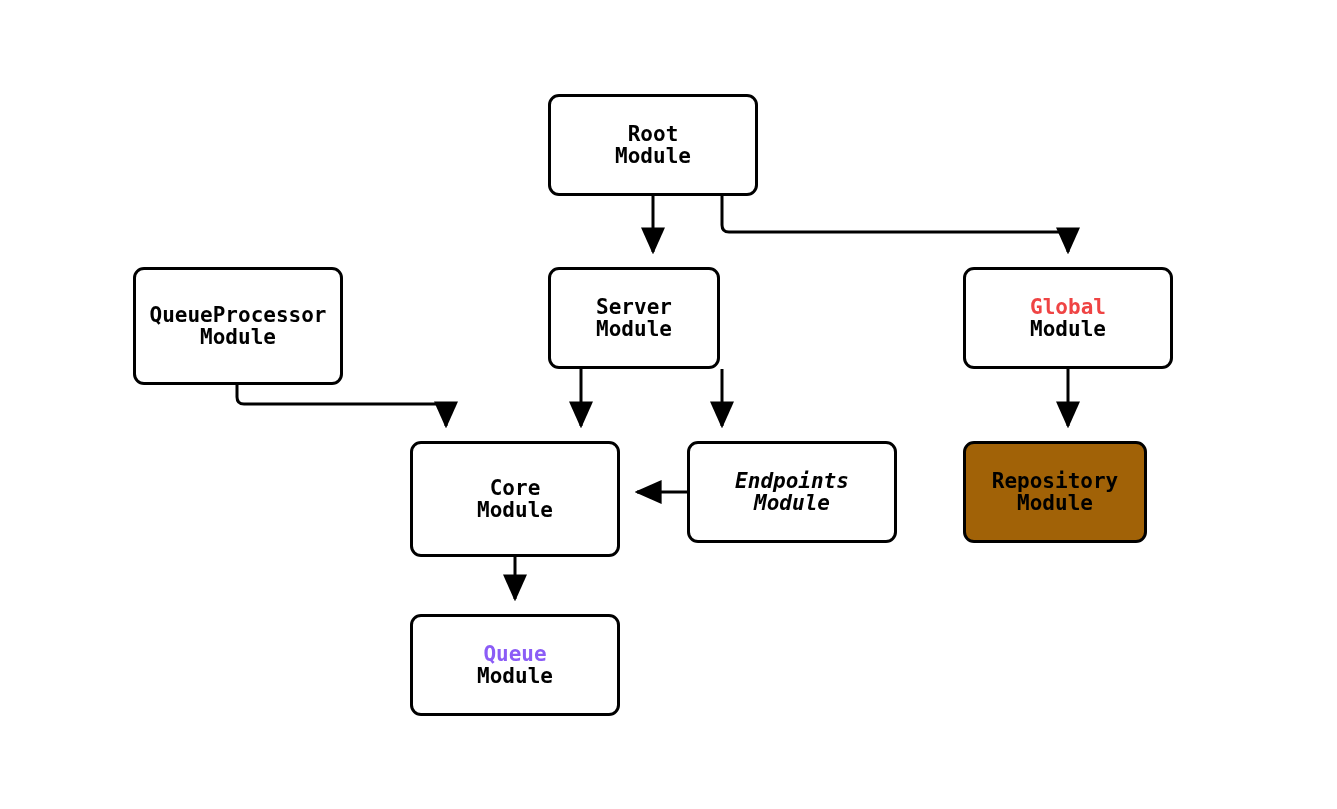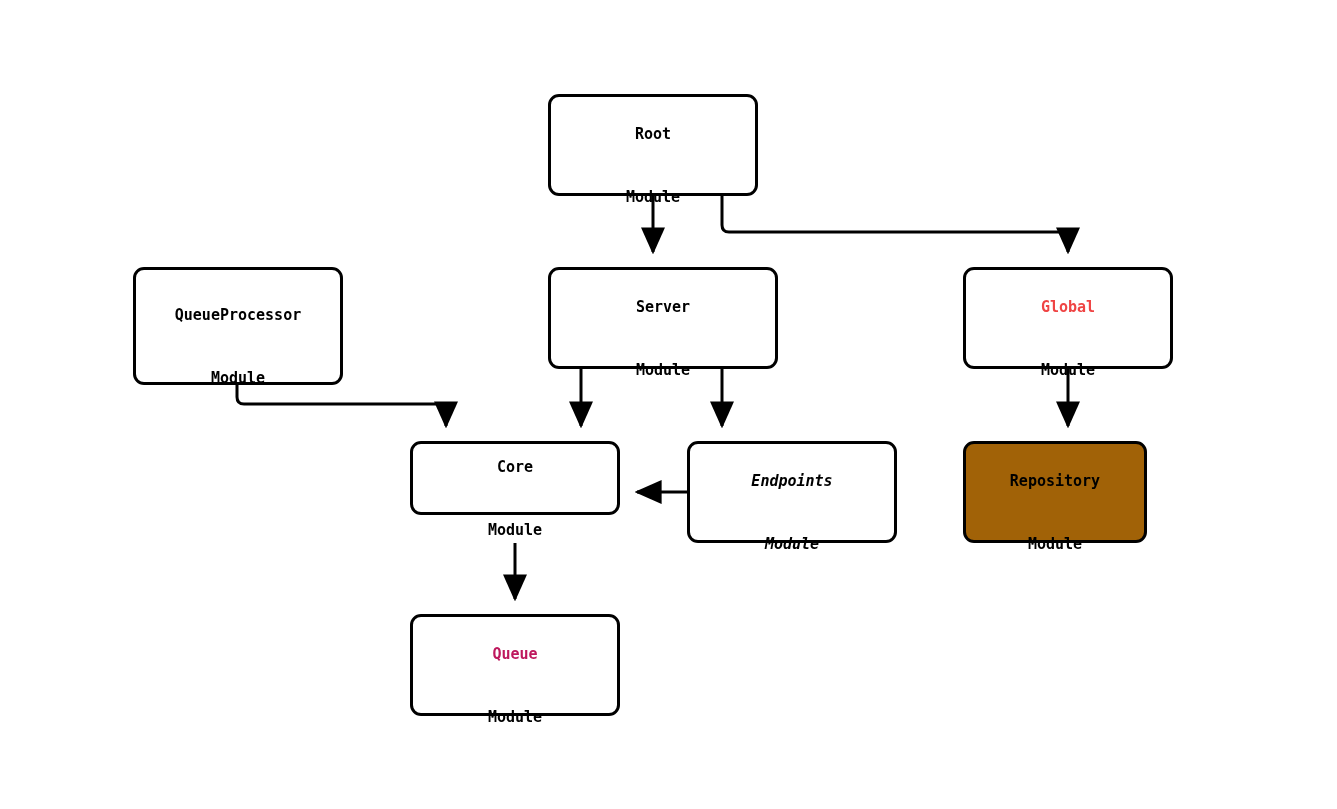--- a/index.html
+++ b/index.html
@@ -34,28 +34,27 @@
     border: 3px solid #000000;
     border-radius: 11px;
     display: flex;
     flex-direction: column;
     align-items: center;
     justify-content: center;
     z-index: 2;
   }
   .node-label {
     font-family: "DejaVu Sans Mono", "Liberation Mono", monospace;
-    font-size: 15px;
+    font-size: 21px;
     font-weight: 700;
     line-height: 22px;
     color: #000000;
     text-align: left;
     letter-spacing: 0px;
     white-space: pre;
-    margin-top: 41px;
   }
 </style>
 </head>
 <body>
 
 <div id="diagram-canvas" style="background: rgb(255, 255, 255); width: 1337px; height: 809px;">
 
   <svg id="edge-layer" width="1337" height="809" viewBox="0 0 1337 809" xmlns="http://www.w3.org/2000/svg">
     <defs>
       <marker id="arrowhead" markerWidth="9" markerHeight="8" refX="8.2" refY="4" orient="auto" markerUnits="strokeWidth">
@@ -83,43 +82,43 @@
   <div class="node" id="node-root" style="left: 548px; top: 94px; width: 210px; height: 102px; background: rgb(255, 255, 255); border-color: rgb(0, 0, 0); border-width: 3px; border-radius: 11px;">
     <span class="node-label" style="color: rgb(0, 0, 0);">Root</span>
     <span class="node-label" style="color: rgb(0, 0, 0);">Module</span>
   </div>
 
   <div class="node" id="node-queueprocessor" style="left: 133px; top: 267px; width: 210px; height: 118px; background: rgb(255, 255, 255); border-color: rgb(0, 0, 0); border-width: 3px; border-radius: 11px;">
     <span class="node-label" style="color: rgb(0, 0, 0);">QueueProcessor</span>
     <span class="node-label" style="color: rgb(0, 0, 0);">Module</span>
   </div>
 
-  <div class="node" id="node-server" style="left: 548px; top: 267px; width: 230px; height: 102px; background: rgb(255, 255, 255); border-color: rgb(0, 0, 0); border-width: 3px; border-radius: 11px;">
+  <div class="node" id="node-server" style="left: 548px; top: 267px; width: 172px; height: 102px; background: rgb(255, 255, 255); border-color: rgb(0, 0, 0); border-width: 3px; border-radius: 11px;">
     <span class="node-label" style="color: rgb(0, 0, 0);">Server</span>
     <span class="node-label" style="color: rgb(0, 0, 0);">Module</span>
   </div>
 
   <div class="node" id="node-global" style="left: 963px; top: 267px; width: 210px; height: 102px; background: rgb(255, 255, 255); border-color: rgb(0, 0, 0); border-width: 3px; border-radius: 11px;">
     <span class="node-label" style="color: #ef4444;">Global</span>
     <span class="node-label" style="color: rgb(0, 0, 0);">Module</span>
   </div>
 
-  <div class="node" id="node-core" style="left: 410px; top: 441px; width: 210px; height: 74px; background: rgb(255, 255, 255); border-color: rgb(0, 0, 0); border-width: 3px; border-radius: 11px;">
+  <div class="node" id="node-core" style="left: 410px; top: 441px; width: 210px; height: 116px; background: rgb(255, 255, 255); border-color: rgb(0, 0, 0); border-width: 3px; border-radius: 11px;">
     <span class="node-label" style="color: rgb(0, 0, 0);">Core</span>
     <span class="node-label" style="color: rgb(0, 0, 0);">Module</span>
   </div>
 
   <div class="node" id="node-endpoints" style="left: 687px; top: 441px; width: 210px; height: 102px; background: rgb(255, 255, 255); border-color: rgb(0, 0, 0); border-width: 3px; border-radius: 11px; font-style: italic;">
     <span class="node-label" style="color: rgb(0, 0, 0);">Endpoints</span>
     <span class="node-label" style="color: rgb(0, 0, 0);">Module</span>
   </div>
 
   <div class="node" id="node-repository" style="left: 963px; top: 441px; width: 184px; height: 102px; background: #a16207; border-color: rgb(0, 0, 0); border-width: 3px; border-radius: 11px;">
     <span class="node-label" style="color: rgb(0, 0, 0);">Repository</span>
     <span class="node-label" style="color: rgb(0, 0, 0);">Module</span>
   </div>
 
   <div class="node" id="node-queue" style="left: 410px; top: 614px; width: 210px; height: 102px; background: rgb(255, 255, 255); border-color: rgb(0, 0, 0); border-width: 3px; border-radius: 11px;">
-    <span class="node-label" style="color: #be185d;">Queue</span>
+    <span class="node-label" style="color: #8b5cf6;">Queue</span>
     <span class="node-label" style="color: rgb(0, 0, 0);">Module</span>
   </div>
 
 </div>
 
 </body></html>

